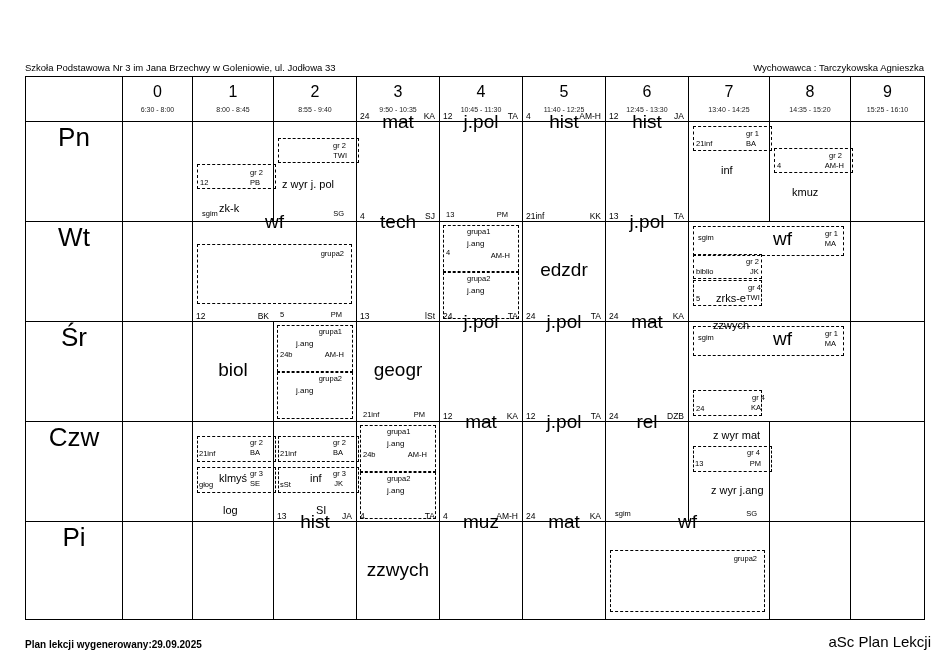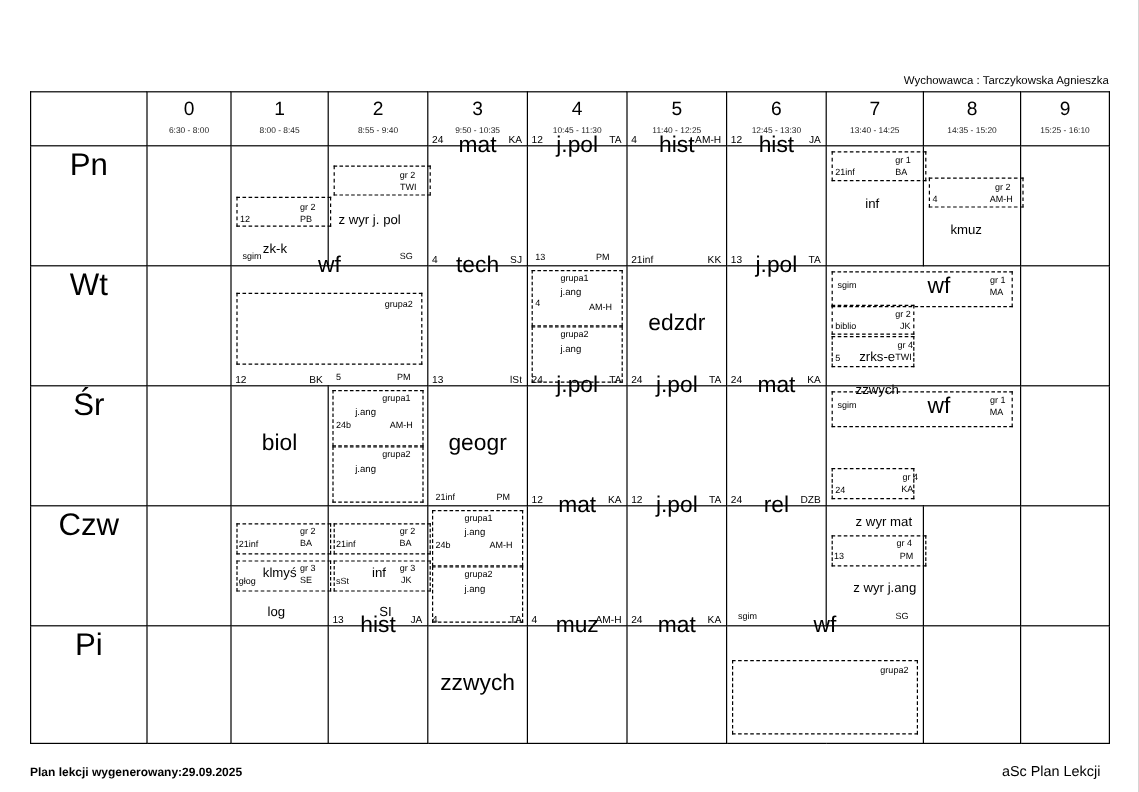--- a/index.html
+++ b/index.html
@@ -15,21 +15,21 @@
   .school{
     position:absolute;top:62px;left:25px;font-size:9.5px;color:#000;
   }
   .teacher{
     position:absolute;top:62px;right:25px;font-size:9.5px;color:#000;margin-left:28px;
   }
   .footer-left{
     position:absolute;bottom:10px;left:25px;font-size:10px;color:#000;font-weight:bold;
   }
   .footer-right{
-    position:absolute;bottom:10px;right:32px;font-size:12px;color:#000;
+    position:absolute;bottom:10px;right:18px;font-size:15px;color:#000;
   }
   table.grid{
     position:absolute;left:25px;top:76px;border-collapse:collapse;
     table-layout:fixed;width:899px;
   }
   table.grid td{
     border:1px solid #000;padding:0;vertical-align:top;position:relative;
   }
   .hdr-cell{height:44px;text-align:center;}
   .hdr-num{font-size:16px;padding-top:6px;}
@@ -53,20 +53,21 @@
   .gl{position:absolute;font-size:7.5px;line-height:1;}
   .gs{position:absolute;font-size:11px;line-height:1;margin-top:33px;}
   .gsub{position:absolute;font-size:8px;line-height:1;}
   .wf-big{font-size:19px;}
 </style>
 </head>
 <body>
 
 <div class="page">
 
+  <div class="school">Szkoła Podstawowa Nr 3 im Jana Brzechwy w Goleniowie, ul. Jodłowa 33</div>
   <div class="teacher">Wychowawca : Tarczykowska Agnieszka</div>
 
   <table class="grid">
     <colgroup>
       <col style="width:97px">
       <col style="width:70px">
       <col style="width:81px">
       <col style="width:83px">
       <col style="width:83px">
       <col style="width:83px">

